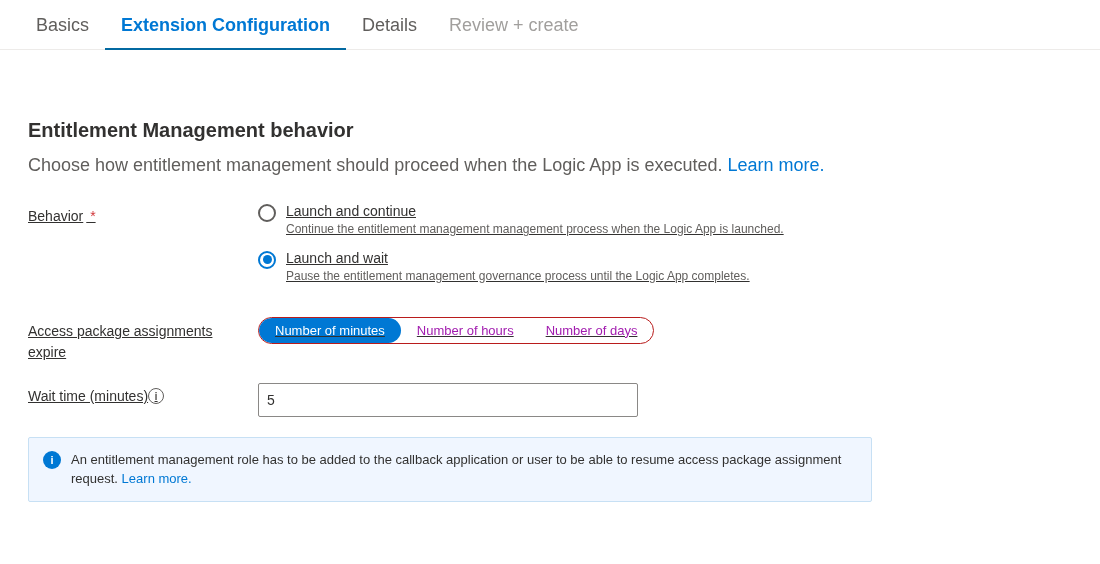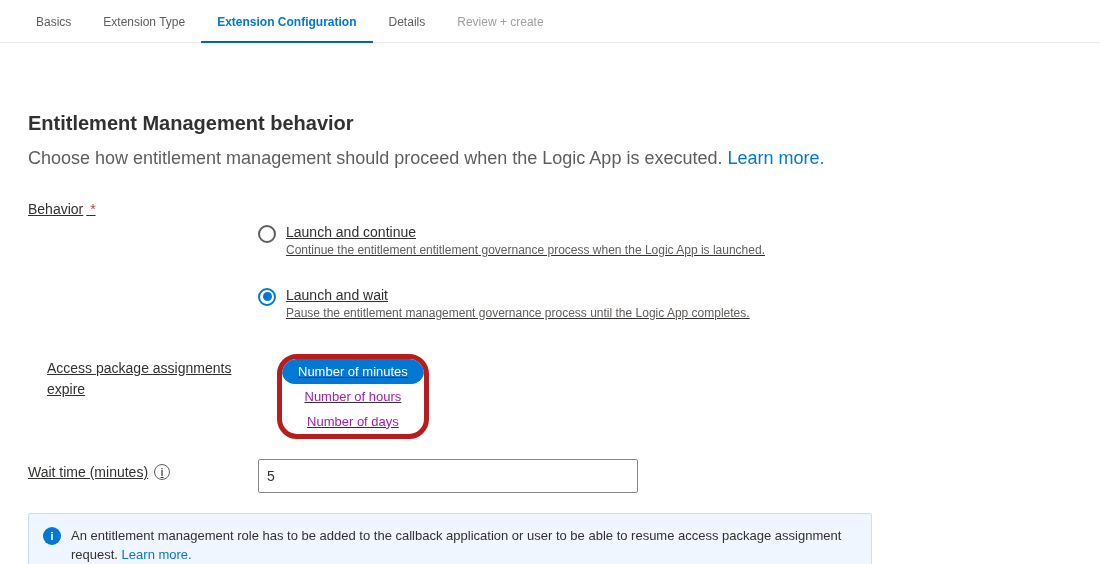--- a/index.html
+++ b/index.html
@@ -15,21 +15,21 @@
     
     .nav-tabs {
       display: flex;
       align-items: center;
       border-bottom: 1px solid #edebe9;
       padding: 0 20px;
       gap: 0;
     }
     .nav-tab {
       padding: 14px 16px 12px;
-      font-size: 12px;
+      font-size: 18px;
       color: #605e5c;
       cursor: pointer;
       border-bottom: 2px solid transparent;
       white-space: nowrap;
       position: relative;
       top: 1px;
     }
     .nav-tab.active {
       color: #0078d4;
       border-bottom: 2px solid #0369a1;
@@ -91,21 +91,20 @@
     .form-control {
       flex: 1;
     }
 
     
     .radio-option {
       display: flex;
       align-items: flex-start;
       margin-bottom: 12px;
       cursor: pointer;
-      margin-top: 28px;
     }
 
     .radio-outer {
       width: 18px;
       height: 18px;
       border-radius: 50%;
       border: 2px solid #605e5c;
       display: flex;
       align-items: center;
       justify-content: center;
@@ -139,25 +138,24 @@
       font-size: 12px;
       color: #605e5c;
       margin-top: 2px;
       line-height: 1.4;
     }
 
     
     .toggle-group {
       display: flex;
       align-items: center;
-      border: 5px solid #b91c1c;
+      border: 1px solid #b91c1c;
       border-radius: 20px;
       overflow: hidden;
       width: fit-content;
-      flex-direction: column;
     }
 
     .toggle-btn {
       padding: 5px 16px;
       font-size: 13px;
       cursor: pointer;
       background: transparent;
       border: none;
       color: #a21caf;
       white-space: nowrap;
@@ -177,21 +175,20 @@
       border-radius: 2px;
       padding: 4px 8px;
       font-size: 14px;
       color: #323130;
       outline: none;
     }
 
     .info-label {
       display: flex;
       align-items: center;
-      gap: 6px;
     }
 
     .info-icon {
       width: 16px;
       height: 16px;
       border-radius: 50%;
       border: 1.5px solid #605e5c;
       display: flex;
       align-items: center;
       justify-content: center;
@@ -237,29 +234,27 @@
     }
 
     .info-banner-text a {
       color: #0078d4;
       text-decoration: none;
     }
 
     
     .label-multiline {
       line-height: 1.5;
-      margin-left: 19px;
     }
   </style>
 </head>
 <body>
 
 <nav class="nav-tabs">
   <div class="nav-tab">Basics</div>
-  <div class="nav-tab">Extension Type</div>
   <div class="nav-tab active">Extension Configuration</div>
   <div class="nav-tab">Details</div>
   <div class="nav-tab disabled">Review + create</div>
 </nav>
 
 <div class="content">
 
   <div class="section-title">Entitlement Management behavior</div>
 
   <div class="section-desc">
@@ -271,21 +266,21 @@
     <div class="form-label">
       <span>Behavior</span><span class="required-star"> *</span>
     </div>
     <div class="form-control">
 
       <div class="radio-option">
         <div class="radio-outer">
         </div>
         <div class="radio-text">
           <div class="radio-title">Launch and continue</div>
-          <div class="radio-desc">Continue the entitlement entitlement governance process when the Logic App is launched.</div>
+          <div class="radio-desc">Continue the entitlement management management process when the Logic App is launched.</div>
         </div>
       </div>
 
       <div class="radio-option">
         <div class="radio-outer selected">
           <div class="radio-inner"></div>
         </div>
         <div class="radio-text">
           <div class="radio-title">Launch and wait</div>
           <div class="radio-desc">Pause the entitlement management governance process until the Logic App completes.</div>

